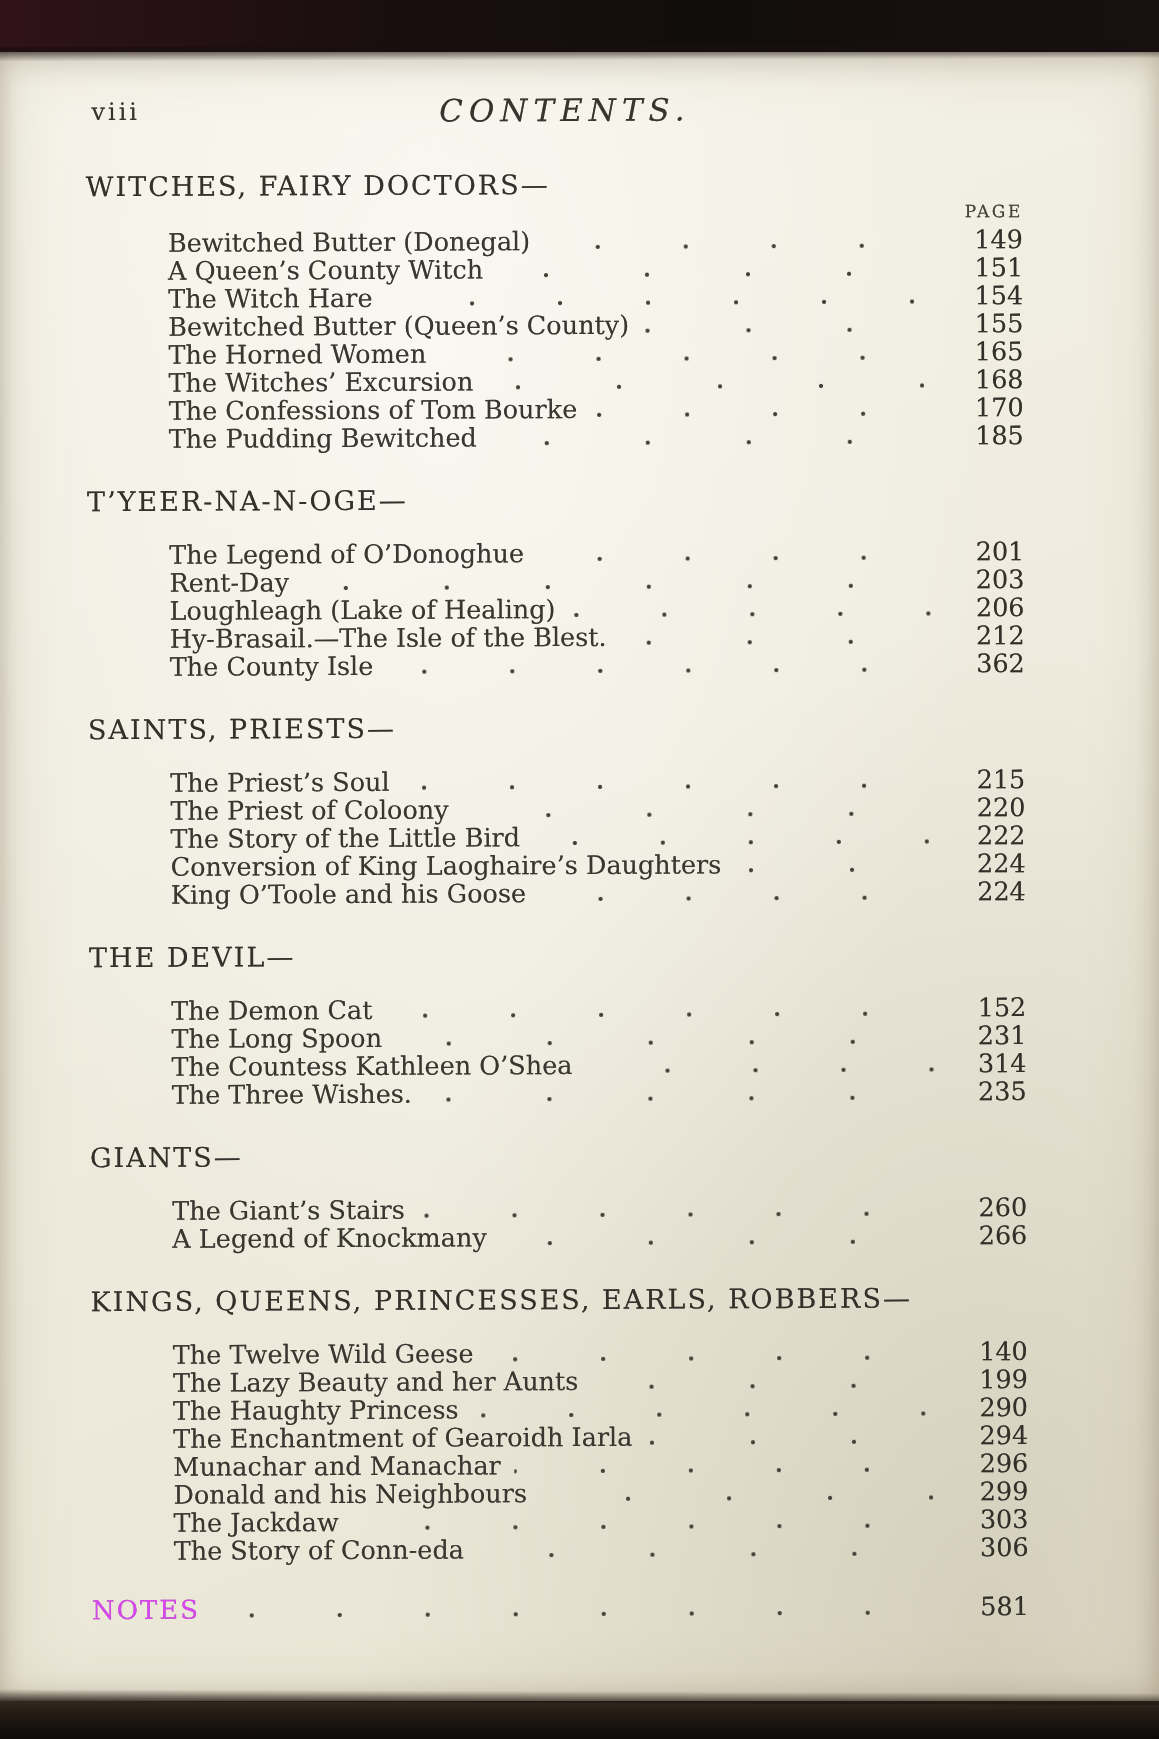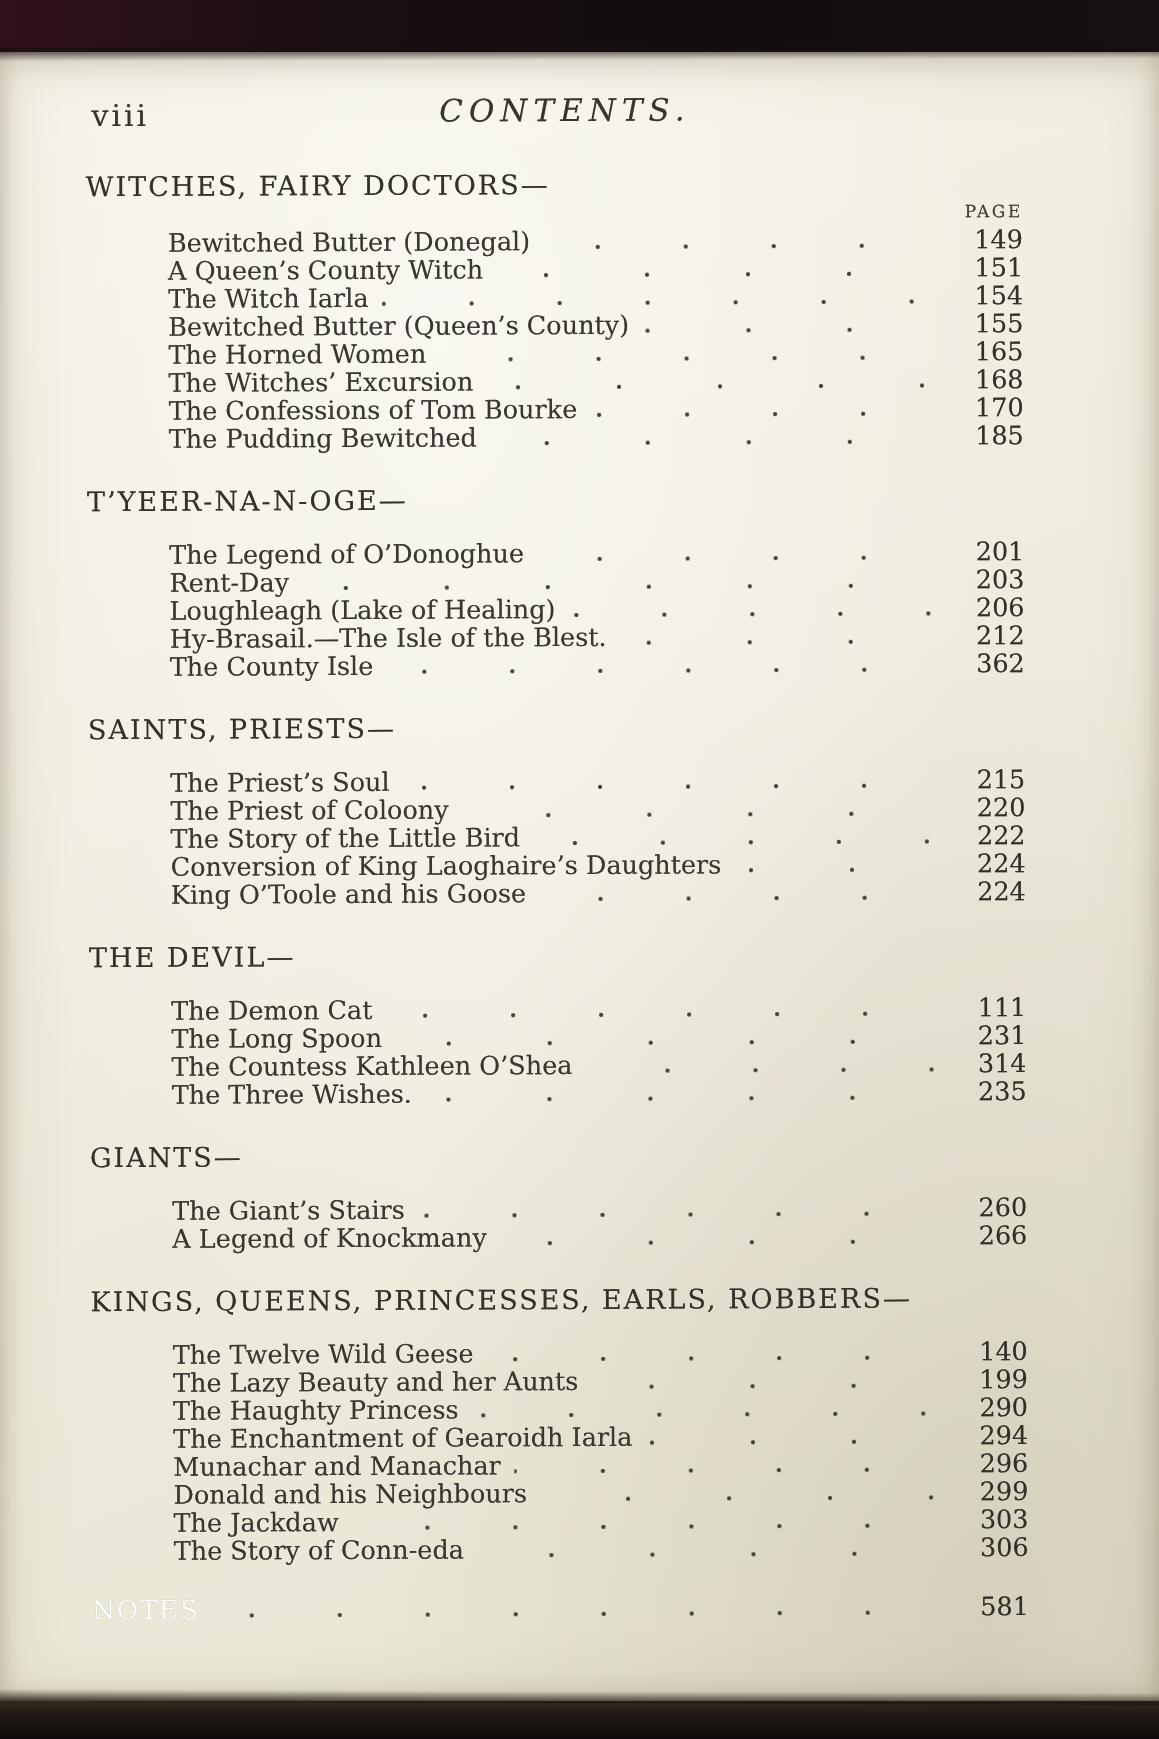--- a/index.html
+++ b/index.html
@@ -42,21 +42,21 @@
     position:absolute;top:50px;bottom:36px;left:0;right:0;
     padding:42px 134px 0 88px;
     color:#38352f;
     transform:rotate(-.25deg);
     transform-origin:50% 40%;
     text-shadow:0 0 .5px rgba(52,49,43,.55);
   }
   .page-header{position:relative;height:44px;}
   .folio{
     position:absolute;left:6px;top:4px;
-    font-size:30px;letter-spacing:3px;
+    font-size:24px;letter-spacing:3px;
   }
   .contents-title{
     text-align:center;text-indent:22px;
     font-style:italic;font-size:31px;letter-spacing:6px;
   }
   .section{margin-top:32px;}
   .section-heading{
     font-size:27px;line-height:34px;letter-spacing:2px;
     color:#34312b;white-space:nowrap;
   }
@@ -71,21 +71,21 @@
   .leader{
     flex:1 1 auto;height:6px;align-self:baseline;
     margin:0 10px 2px 14px;
     background-image:radial-gradient(circle at 3px 3px,#45423a 1.7px,rgba(69,66,58,0) 2.4px);
     background-size:88px 6px;background-repeat:repeat-x;background-position:100% 50%;
   }
   .entry:nth-child(even) .leader{background-size:101px 6px;}
   .entry:nth-child(3n) .leader{background-position:92% 50%;}
   .entry-page{flex:0 0 66px;text-align:right;font-size:25.5px;color:#33302a;}
   .notes-row{display:flex;align-items:baseline;margin-top:30px;line-height:30px;}
-  .notes-title{font-size:26px;letter-spacing:2px;white-space:nowrap;color:#ffffff;}
+  .notes-title{font-size:26px;letter-spacing:2px;white-space:nowrap;color:#d946ef;}
 </style>
 </head>
 <body>
 
 <div class="screen">
   <div class="paper"></div>
   <div class="edge-top"></div>
   <div class="edge-bottom"></div>
 
   <div class="content">
@@ -103,21 +103,21 @@
               <span class="entry-title">Bewitched Butter (Donegal)</span>
               <span class="leader"></span>
               <span class="entry-page">149</span>
             </div>
             <div class="entry">
               <span class="entry-title">A Queen’s County Witch</span>
               <span class="leader"></span>
               <span class="entry-page">151</span>
             </div>
             <div class="entry">
-              <span class="entry-title">The Witch Iarla</span>
+              <span class="entry-title">The Witch Hare</span>
               <span class="leader"></span>
               <span class="entry-page">154</span>
             </div>
             <div class="entry">
               <span class="entry-title">Bewitched Butter (Queen’s County)</span>
               <span class="leader"></span>
               <span class="entry-page">155</span>
             </div>
             <div class="entry">
               <span class="entry-title">The Horned Women</span>
@@ -200,21 +200,21 @@
               <span class="entry-page">224</span>
             </div>
           </div>
         </div>
         <div class="section">
           <div class="section-heading">THE DEVIL—</div>
           <div class="entries">
             <div class="entry">
               <span class="entry-title">The Demon Cat</span>
               <span class="leader"></span>
-              <span class="entry-page">111</span>
+              <span class="entry-page">152</span>
             </div>
             <div class="entry">
               <span class="entry-title">The Long Spoon</span>
               <span class="leader"></span>
               <span class="entry-page">231</span>
             </div>
             <div class="entry">
               <span class="entry-title">The Countess Kathleen O’Shea</span>
               <span class="leader"></span>
               <span class="entry-page">314</span>

